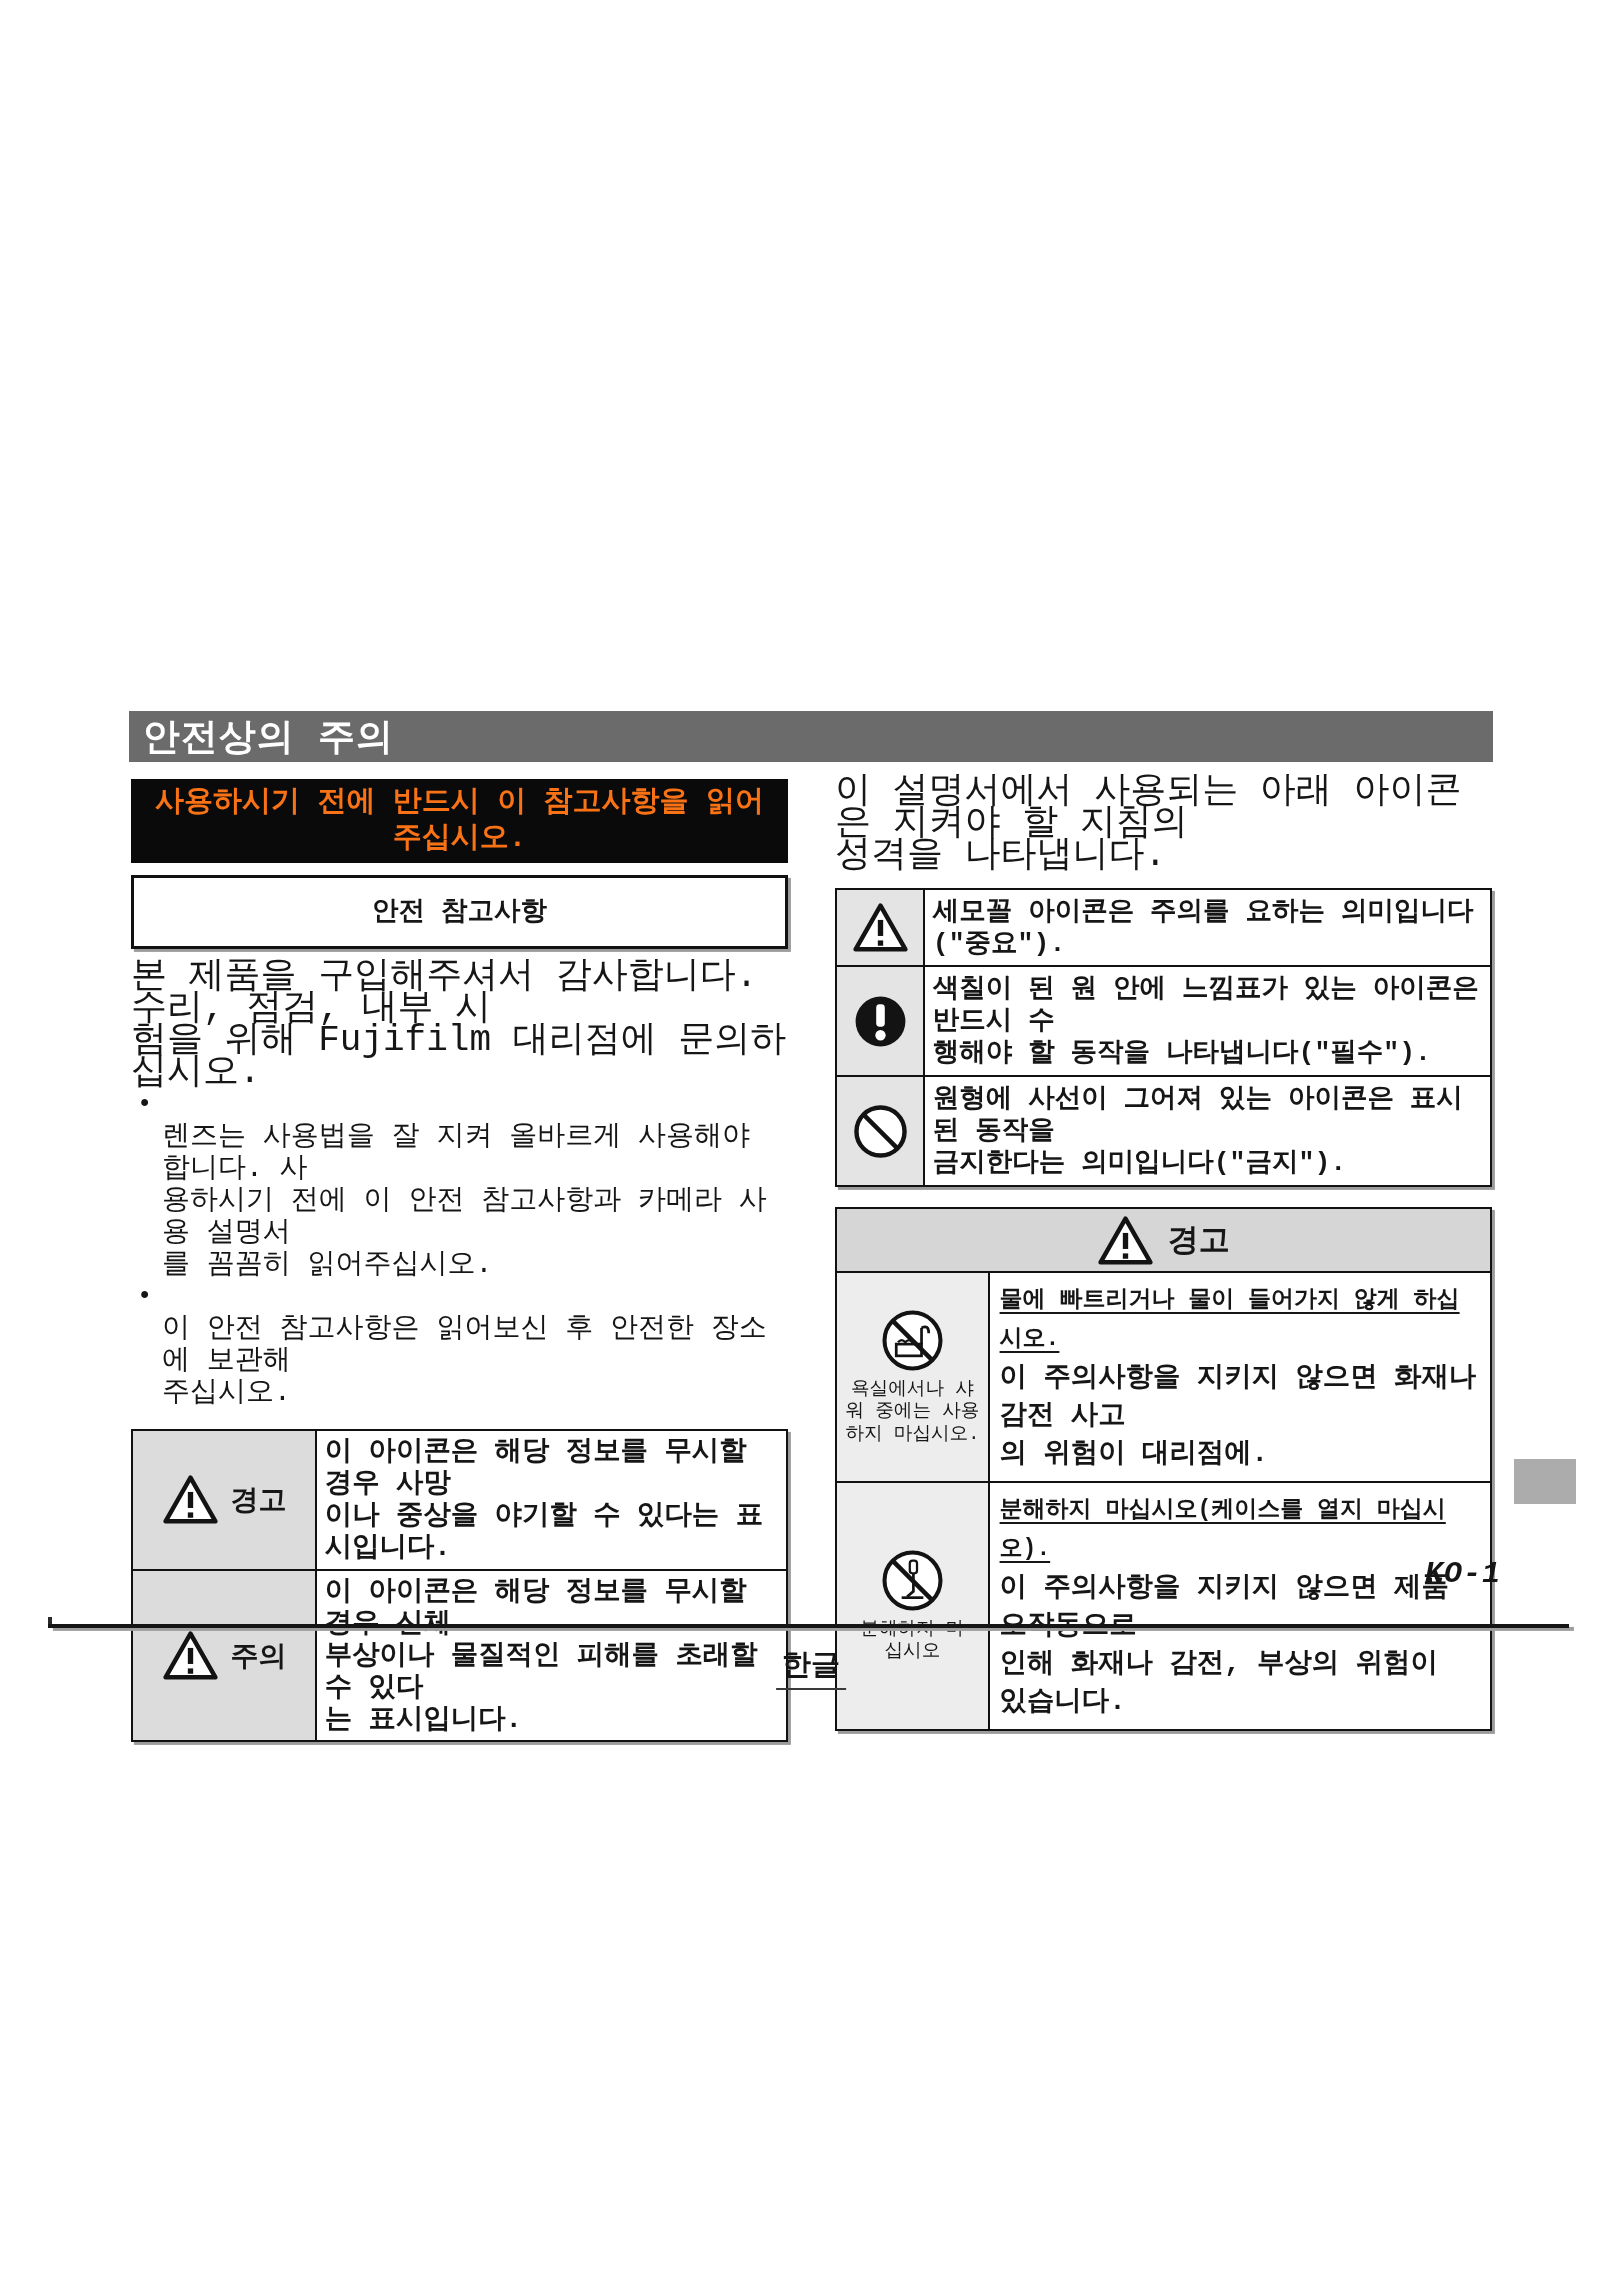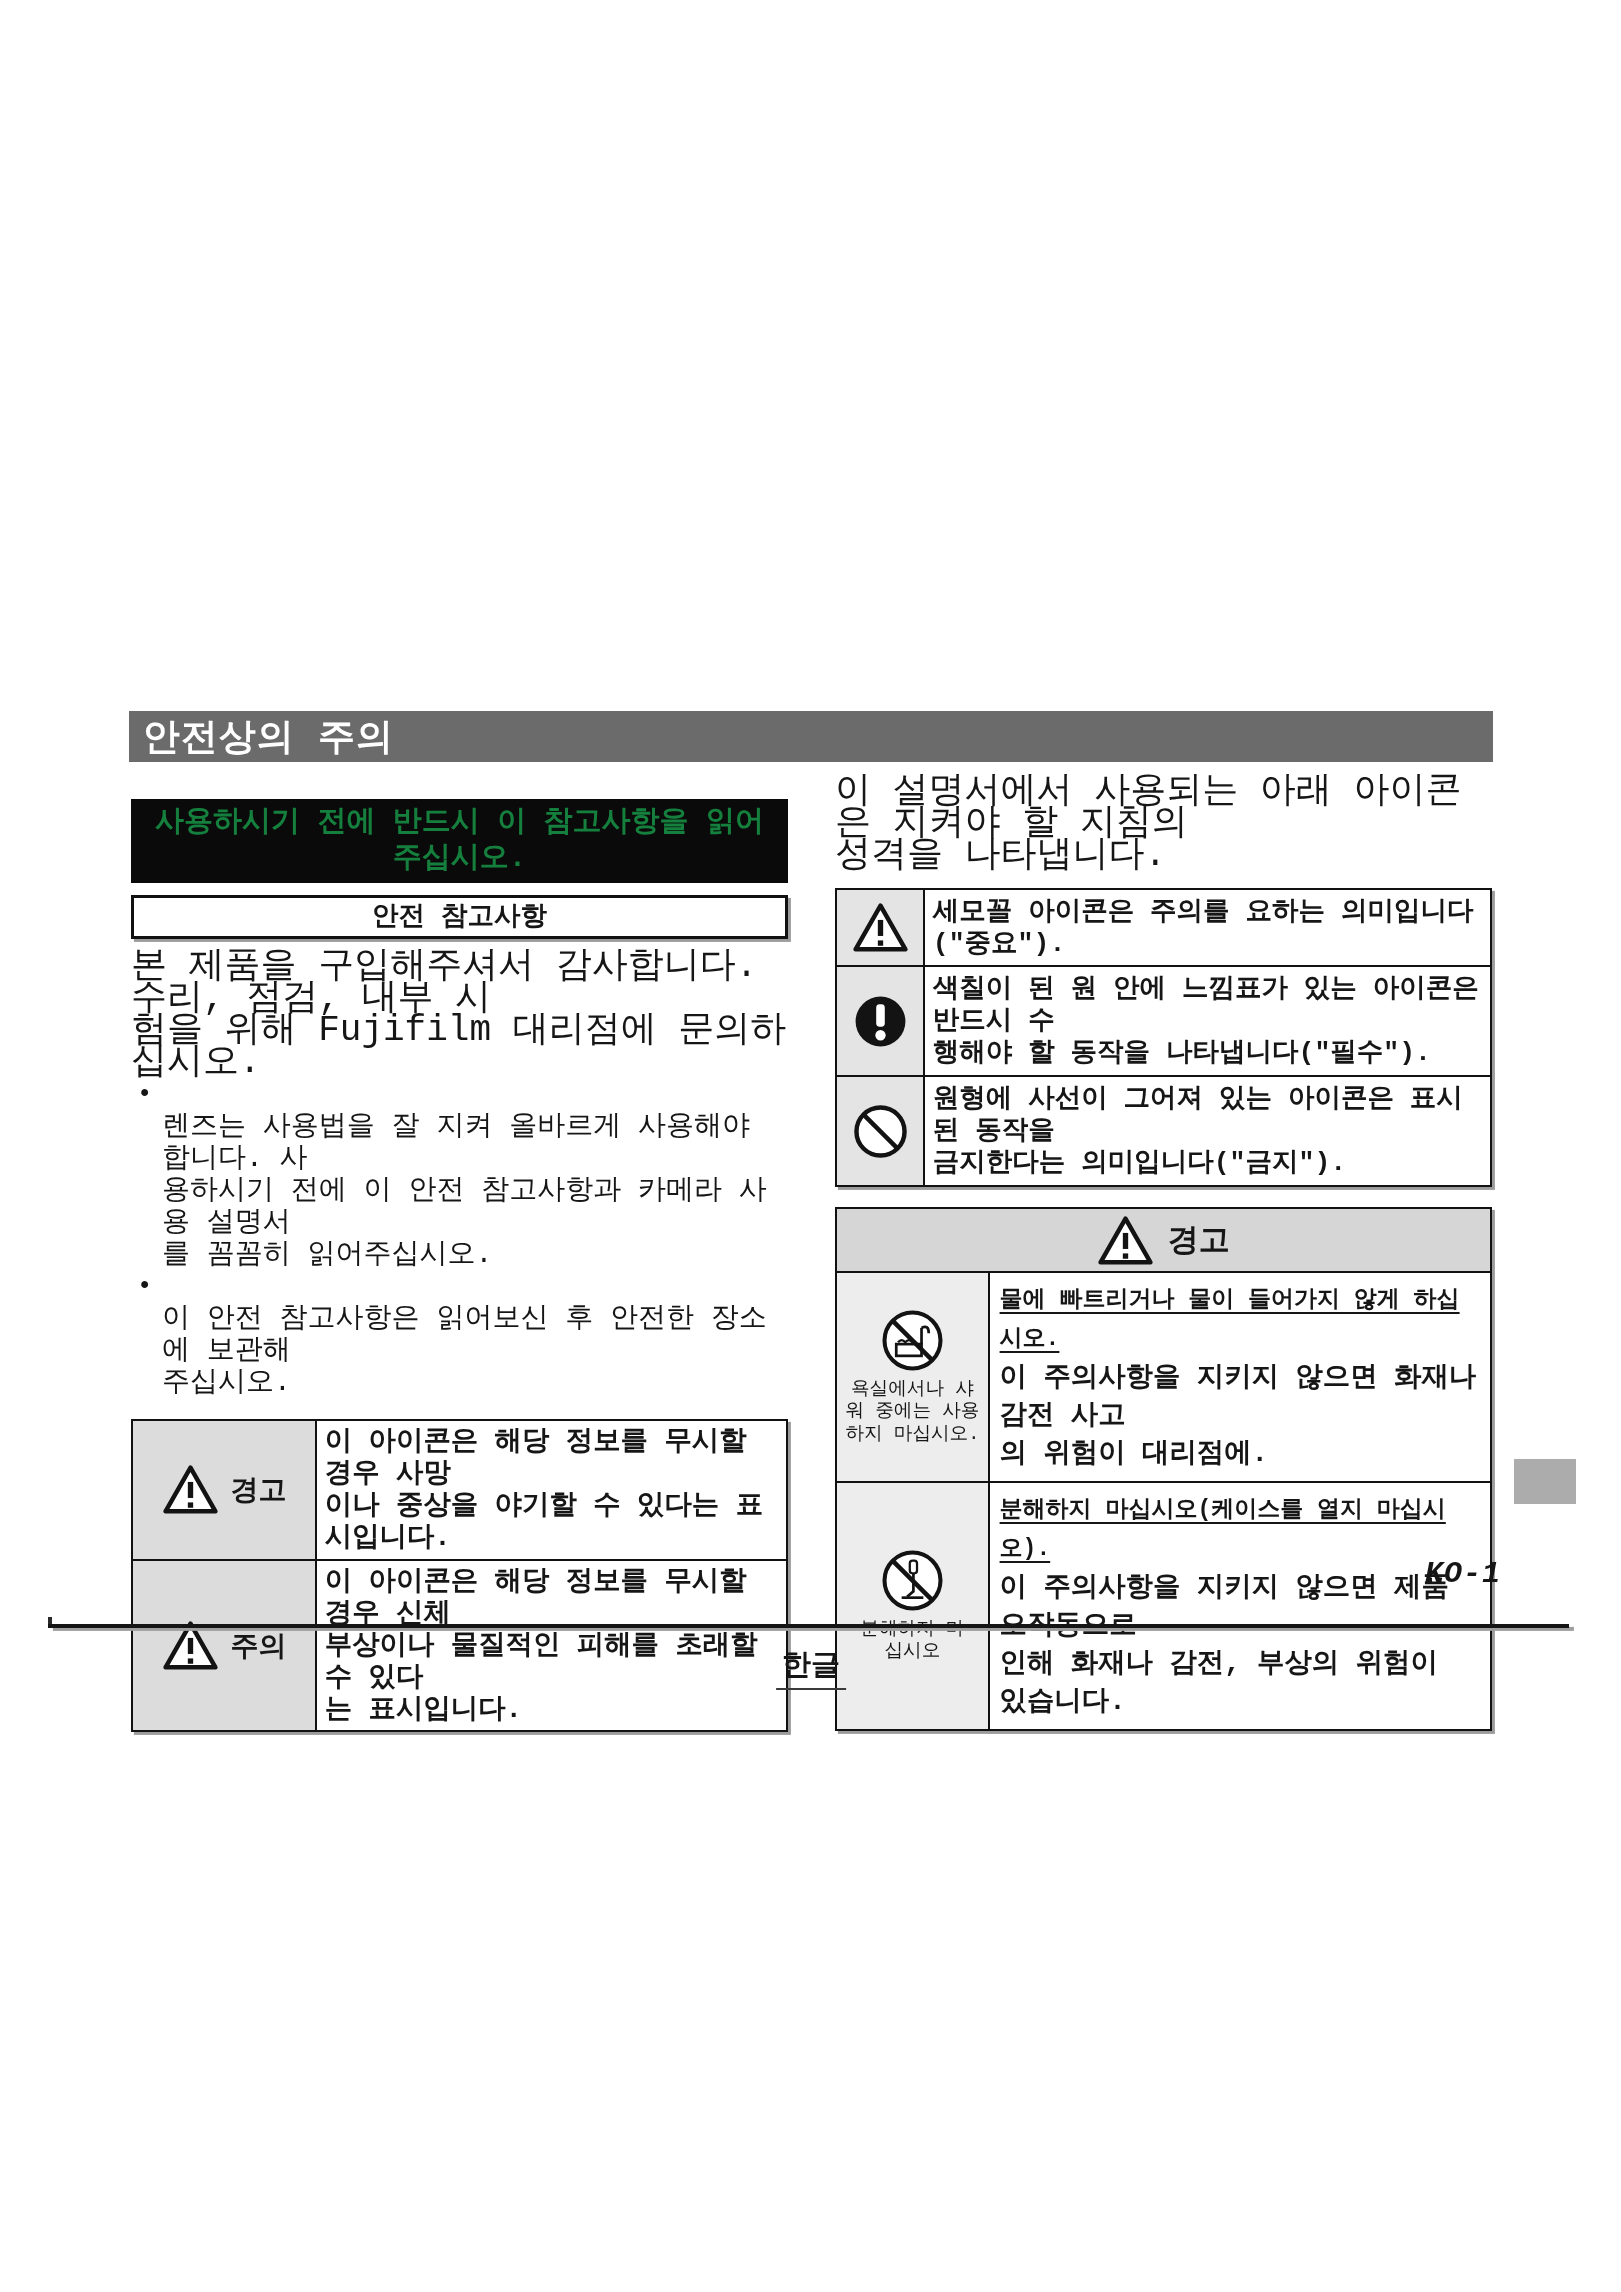--- a/index.html
+++ b/index.html
@@ -21,30 +21,30 @@
     display:flex;align-items:center;padding-left:13.7px;box-sizing:border-box;
     letter-spacing:1px;
   }
 
   
   .col-left{position:absolute;left:131px;top:779px;width:657px;}
   .col-right{position:absolute;left:835px;top:776px;width:657px;}
 
   
   .notice-box{
-    background:#0a0a0a;color:#15803d;text-align:center;
+    background:#0a0a0a;color:#f97316;text-align:center;
     font-size:29px;font-weight:bold;line-height:36px;
-    padding:5.9px 3.9px;box-sizing:border-box;margin-top:20px;
+    padding:5.9px 3.9px;box-sizing:border-box;
   }
   .section-box{
     margin-top:11.8px;
     border:3.9px solid #111;background:#fff;
     box-shadow:2.9px 2.9px 0 #9b9b9b;
     text-align:center;font-size:26.5px;font-weight:bold;line-height:32px;
-    padding:3px 0;
+    padding:18px 0;
   }
   .section-box.second{margin-top:23.5px;}
   .body-text{
     margin-top:12.7px;font-size:36px;line-height:32px;
   }
   .bullet-list{margin:0;padding:0;list-style:none;}
   .bullet-item{
     position:relative;font-size:28px;line-height:32px;
     padding-left:31px;
   }

